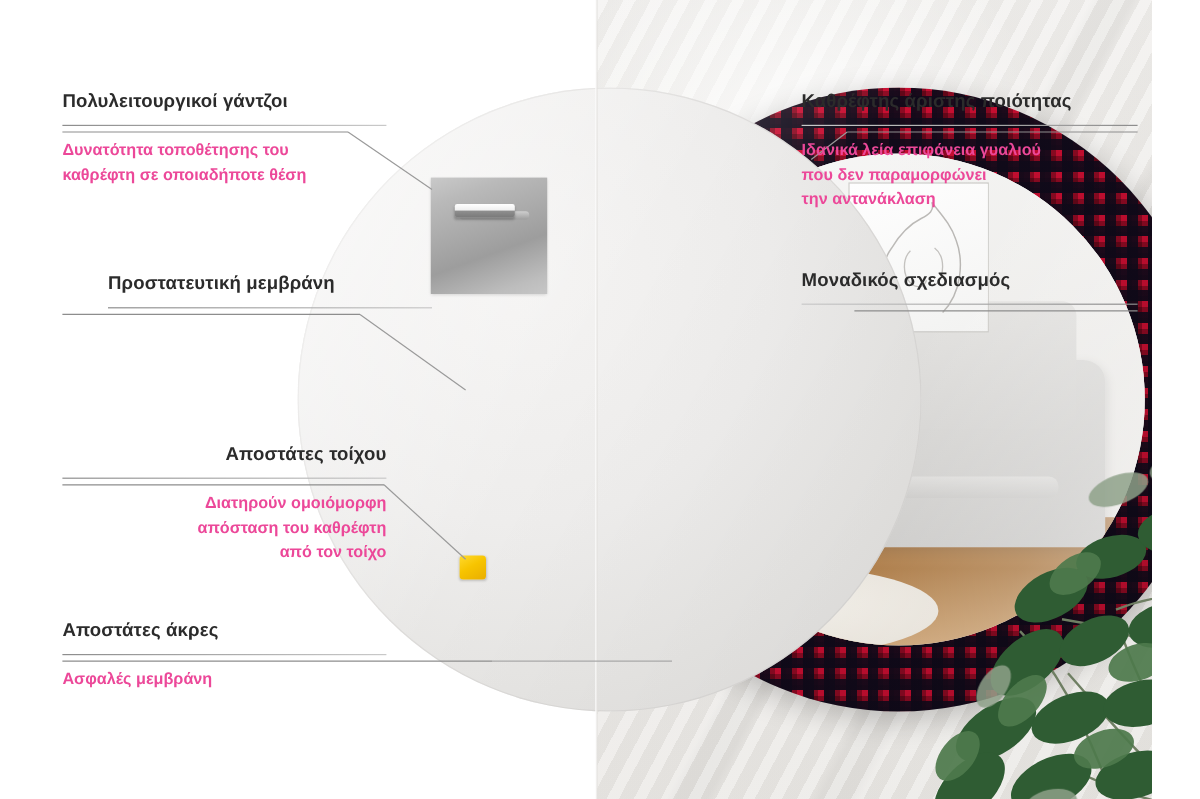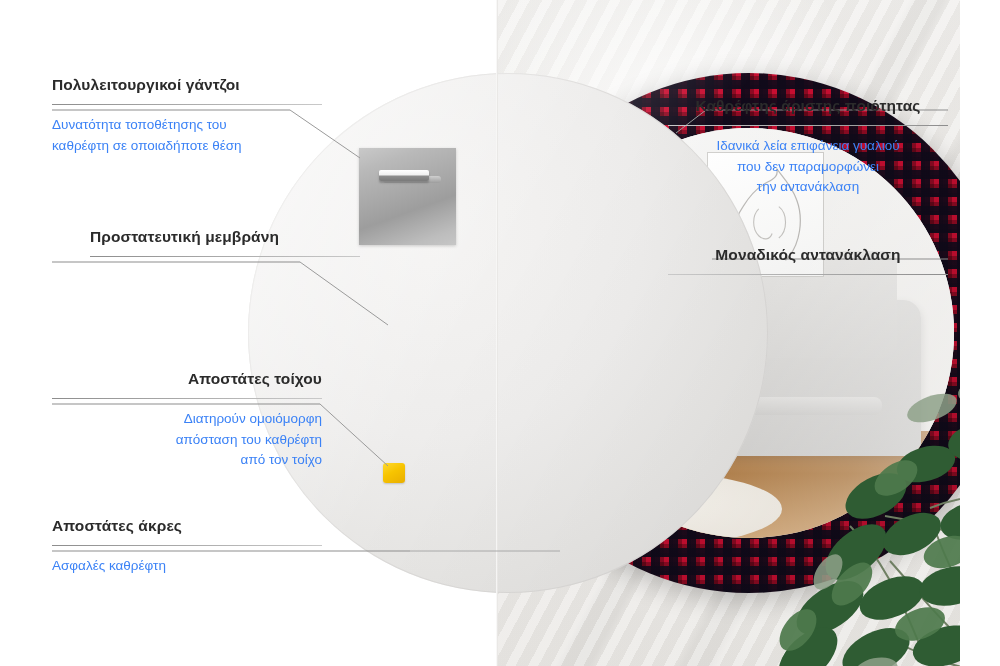--- a/index.html
+++ b/index.html
@@ -91,25 +91,25 @@
     box-shadow:0 0 0 1px rgba(200,198,195,.9);}
   .r-glass-sheen{position:absolute;inset:0;
     background:linear-gradient(118deg,rgba(255,255,255,.55) 0%,rgba(255,255,255,.10) 28%,rgba(255,255,255,0) 48%,rgba(255,255,255,.22) 78%,rgba(255,255,255,.48) 100%);}
 
   
   .plant{position:absolute;right:-10px;bottom:-10px;width:330px;height:330px;}
 
   
   .callout{position:absolute;}
   .callout h3{margin:0 0 9px 0;font-size:15.5px;font-weight:bold;color:#2b2b2b;letter-spacing:.1px;line-height:1.2;}
-  .callout p{margin:10px 0 0 0;font-size:13.5px;color:#3b82f6;line-height:1.55;font-weight:400;}
+  .callout p{margin:10px 0 0 0;font-size:13.5px;color:#ec4899;line-height:1.55;font-weight:700;}
   .rule{height:1px;background:linear-gradient(90deg,#8d8d8d,#c9c9c9);}
   .rule-r{height:1px;background:linear-gradient(270deg,#8d8d8d,#c9c9c9);}
   .c-left{left:52px;width:270px;text-align:left;}
-  .c-right{width:280px;text-align:center;margin-top:21px;}
+  .c-right{width:280px;text-align:left;}
 
   .leader{position:absolute;pointer-events:none;}
   svg{display:block;}
 </style>
 </head>
 <body>
 
 <div id="stage">
 
   <div class="right-panel">
@@ -229,27 +229,27 @@
 
   <div class="callout c-left" style="top:370px;text-align:right;">
     <h3>Αποστάτες τοίχου</h3>
     <div class="rule"></div>
     <p>Διατηρούν ομοιόμορφη<br>απόσταση του καθρέφτη<br>από τον τοίχο</p>
   </div>
 
   <div class="callout c-left" style="top:517px;">
     <h3>Αποστάτες άκρες</h3>
     <div class="rule"></div>
-    <p>Ασφαλές καθρέφτη</p>
+    <p>Ασφαλές μεμβράνη</p>
   </div>
 
   <div class="callout c-right" style="left:668px;top:76px;">
     <h3>Καθρέφτης άριστης ποιότητας</h3>
     <div class="rule-r"></div>
     <p>Ιδανικά λεία επιφάνεια γυαλιού<br>που δεν παραμορφώνει<br>την αντανάκλαση</p>
   </div>
 
   <div class="callout c-right" style="left:668px;top:225px;">
-    <h3>Μοναδικός αντανάκλαση</h3>
+    <h3>Μοναδικός σχεδιασμός</h3>
     <div class="rule-r"></div>
   </div>
 
 </div>
 
 </body></html>

